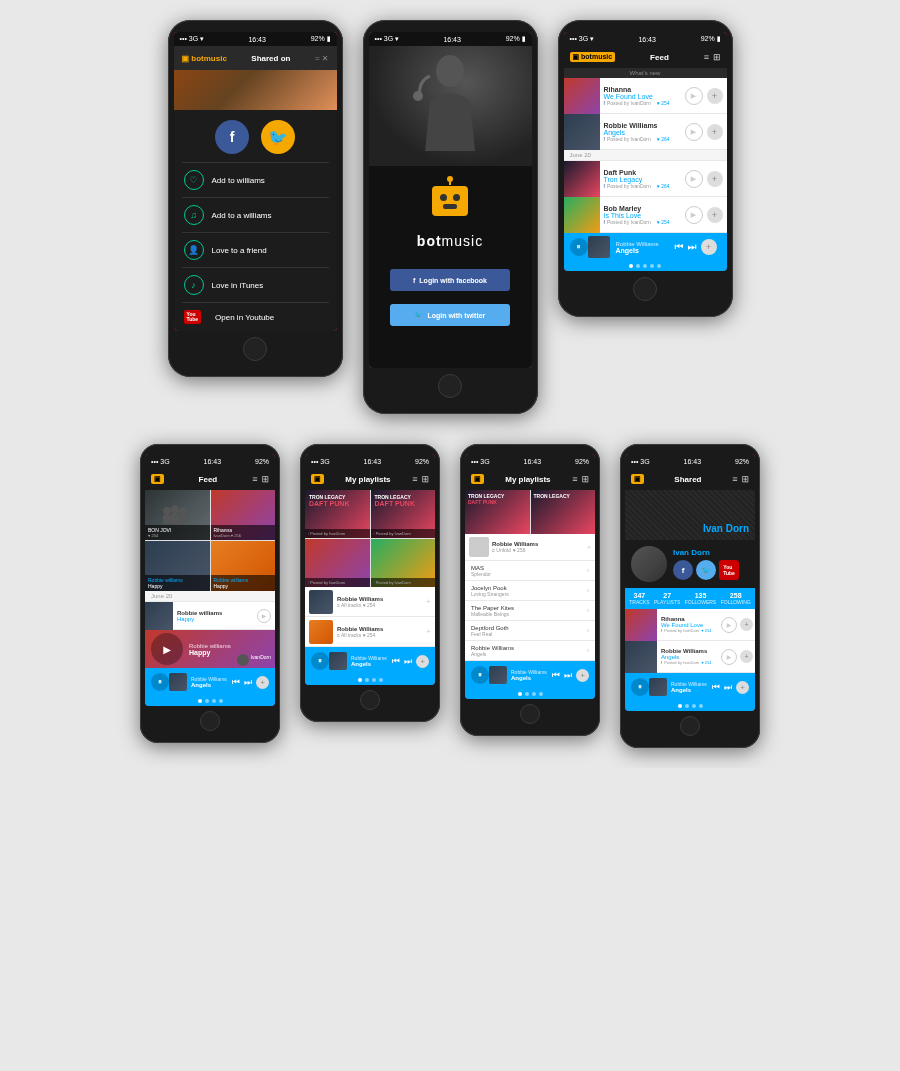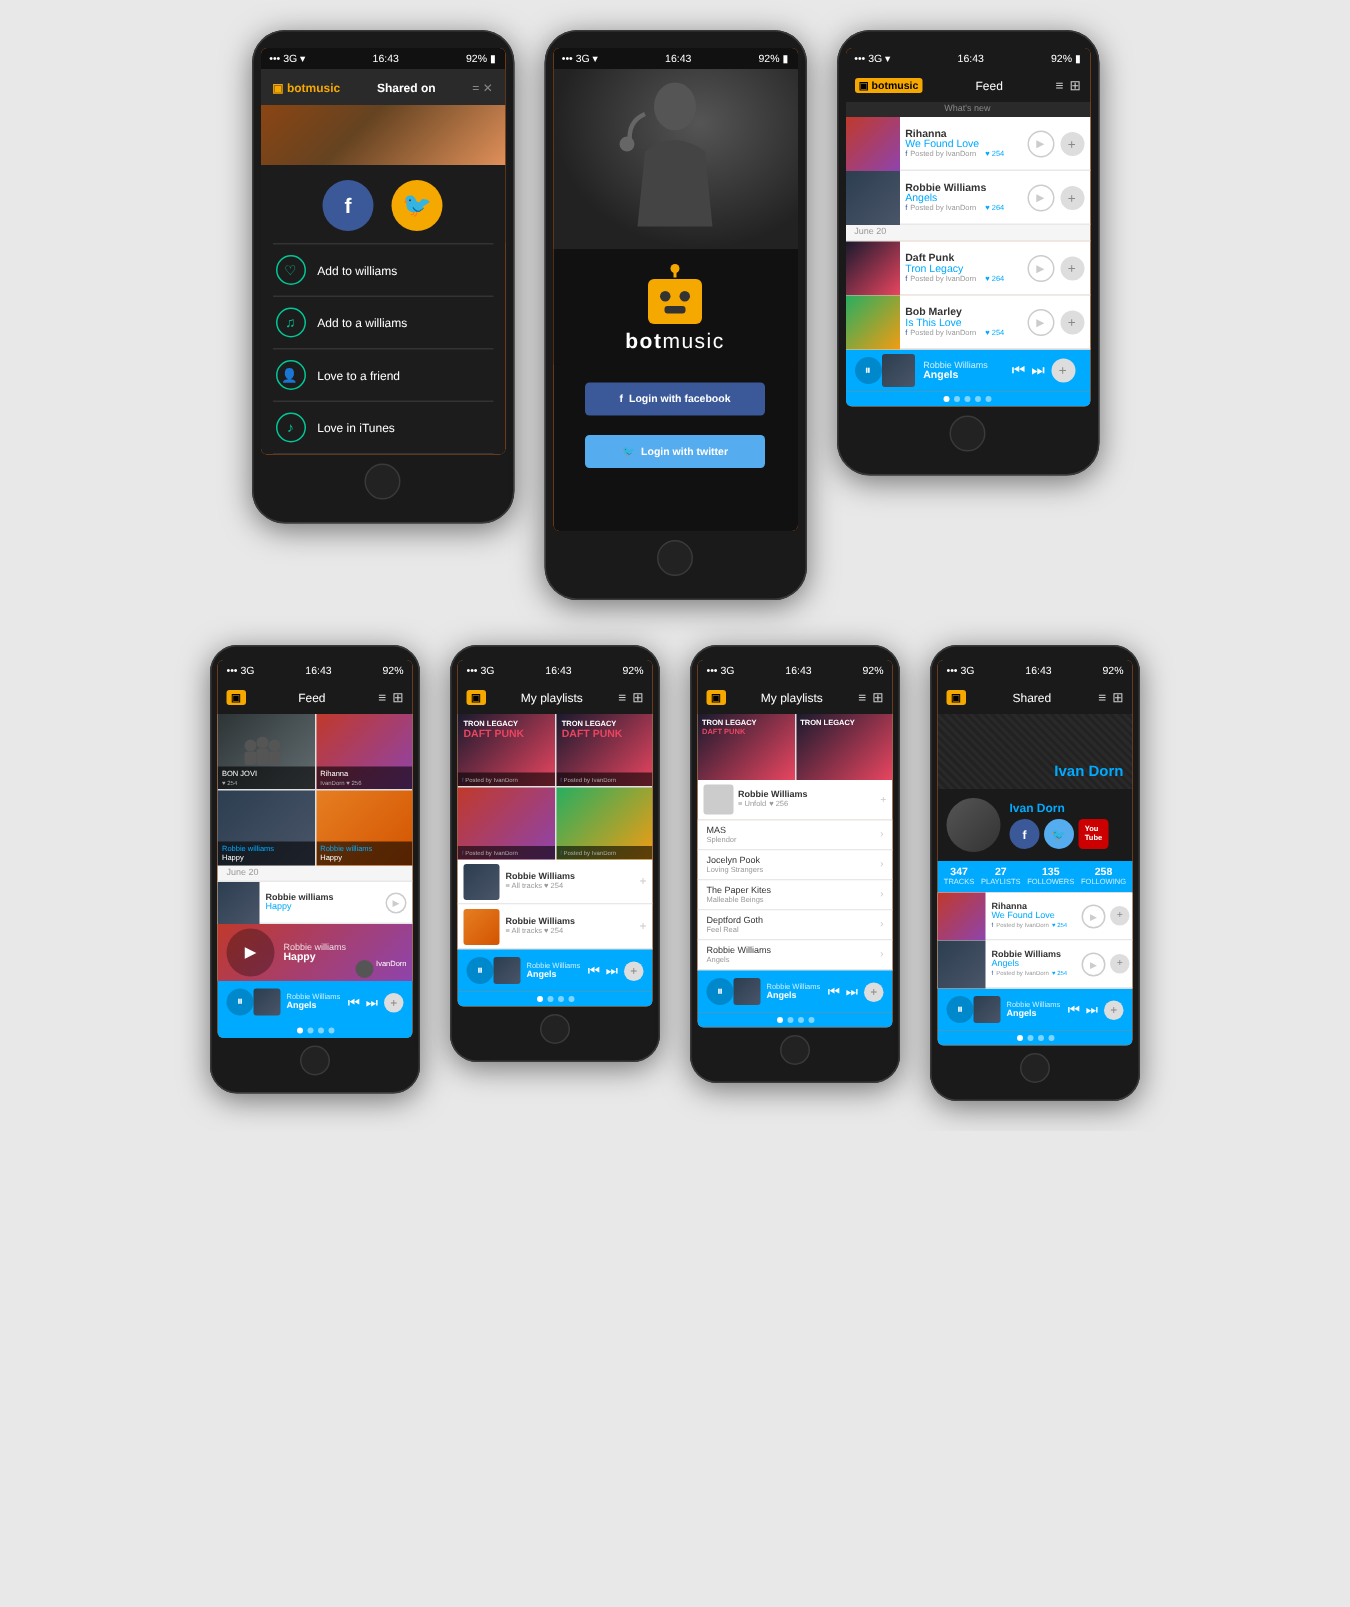--- a/index.html
+++ b/index.html
@@ -30,21 +30,21 @@
       display: flex;
       flex-direction: column;
       align-items: center;
       position: relative;
     }
 
     .phone-screen {
       width: 163px;
       border-radius: 4px;
       overflow: hidden;
-      background: #f97316;
+      background: #ef4444;
     }
 
     .phone-top-bar {
       display: flex;
       justify-content: space-between;
       align-items: center;
       padding: 2px 6px;
       font-size: 7px;
       color: #fff;
       background: #111;
@@ -182,21 +182,21 @@
       width: 100%;
       height: 100%;
       background: radial-gradient(ellipse at 60% 30%, #555 0%, #222 70%);
     }
 
     .login-logo-area {
       padding: 12px 0 8px 0;
       display: flex;
       flex-direction: column;
       align-items: center;
-      gap: 3px;
+      gap: 17px;
       background: #111;
       width: 100%;
     }
 
     .robot-icon {
       width: 36px;
       height: 30px;
       background: #f5a800;
       border-radius: 4px;
       display: flex;
@@ -288,21 +288,21 @@
       font-weight: bold;
       background: #f5a800;
       color: #000;
       padding: 1px 3px;
       border-radius: 2px;
     }
 
     .app-header-title {
       font-size: 8px;
       color: #fff;
-      font-weight: normal;
+      font-weight: bold;
     }
 
     .app-header-icons {
       display: flex;
       gap: 4px;
     }
 
     .header-icon {
       font-size: 9px;
       color: #ccc;
@@ -750,20 +750,24 @@
         <div class="share-item">
           <div class="share-icon-circle">👤</div>
           <span>Love to a friend</span>
         </div>
         <div class="share-divider"></div>
         <div class="share-item">
           <div class="share-icon-circle">♪</div>
           <span>Love in iTunes</span>
         </div>
         <div class="share-divider"></div>
+        <div class="share-item">
+          <div class="youtube-badge">You<br>Tube</div>
+          <span style="margin-left:6px;">Open in Youtube</span>
+        </div>
       </div>
     </div>
     <div class="phone-home-btn"></div>
   </div>
 
   <div class="phone">
     <div class="phone-screen">
       <div class="phone-top-bar">
         <span>••• 3G ▾</span>
         <span>16:43</span>

